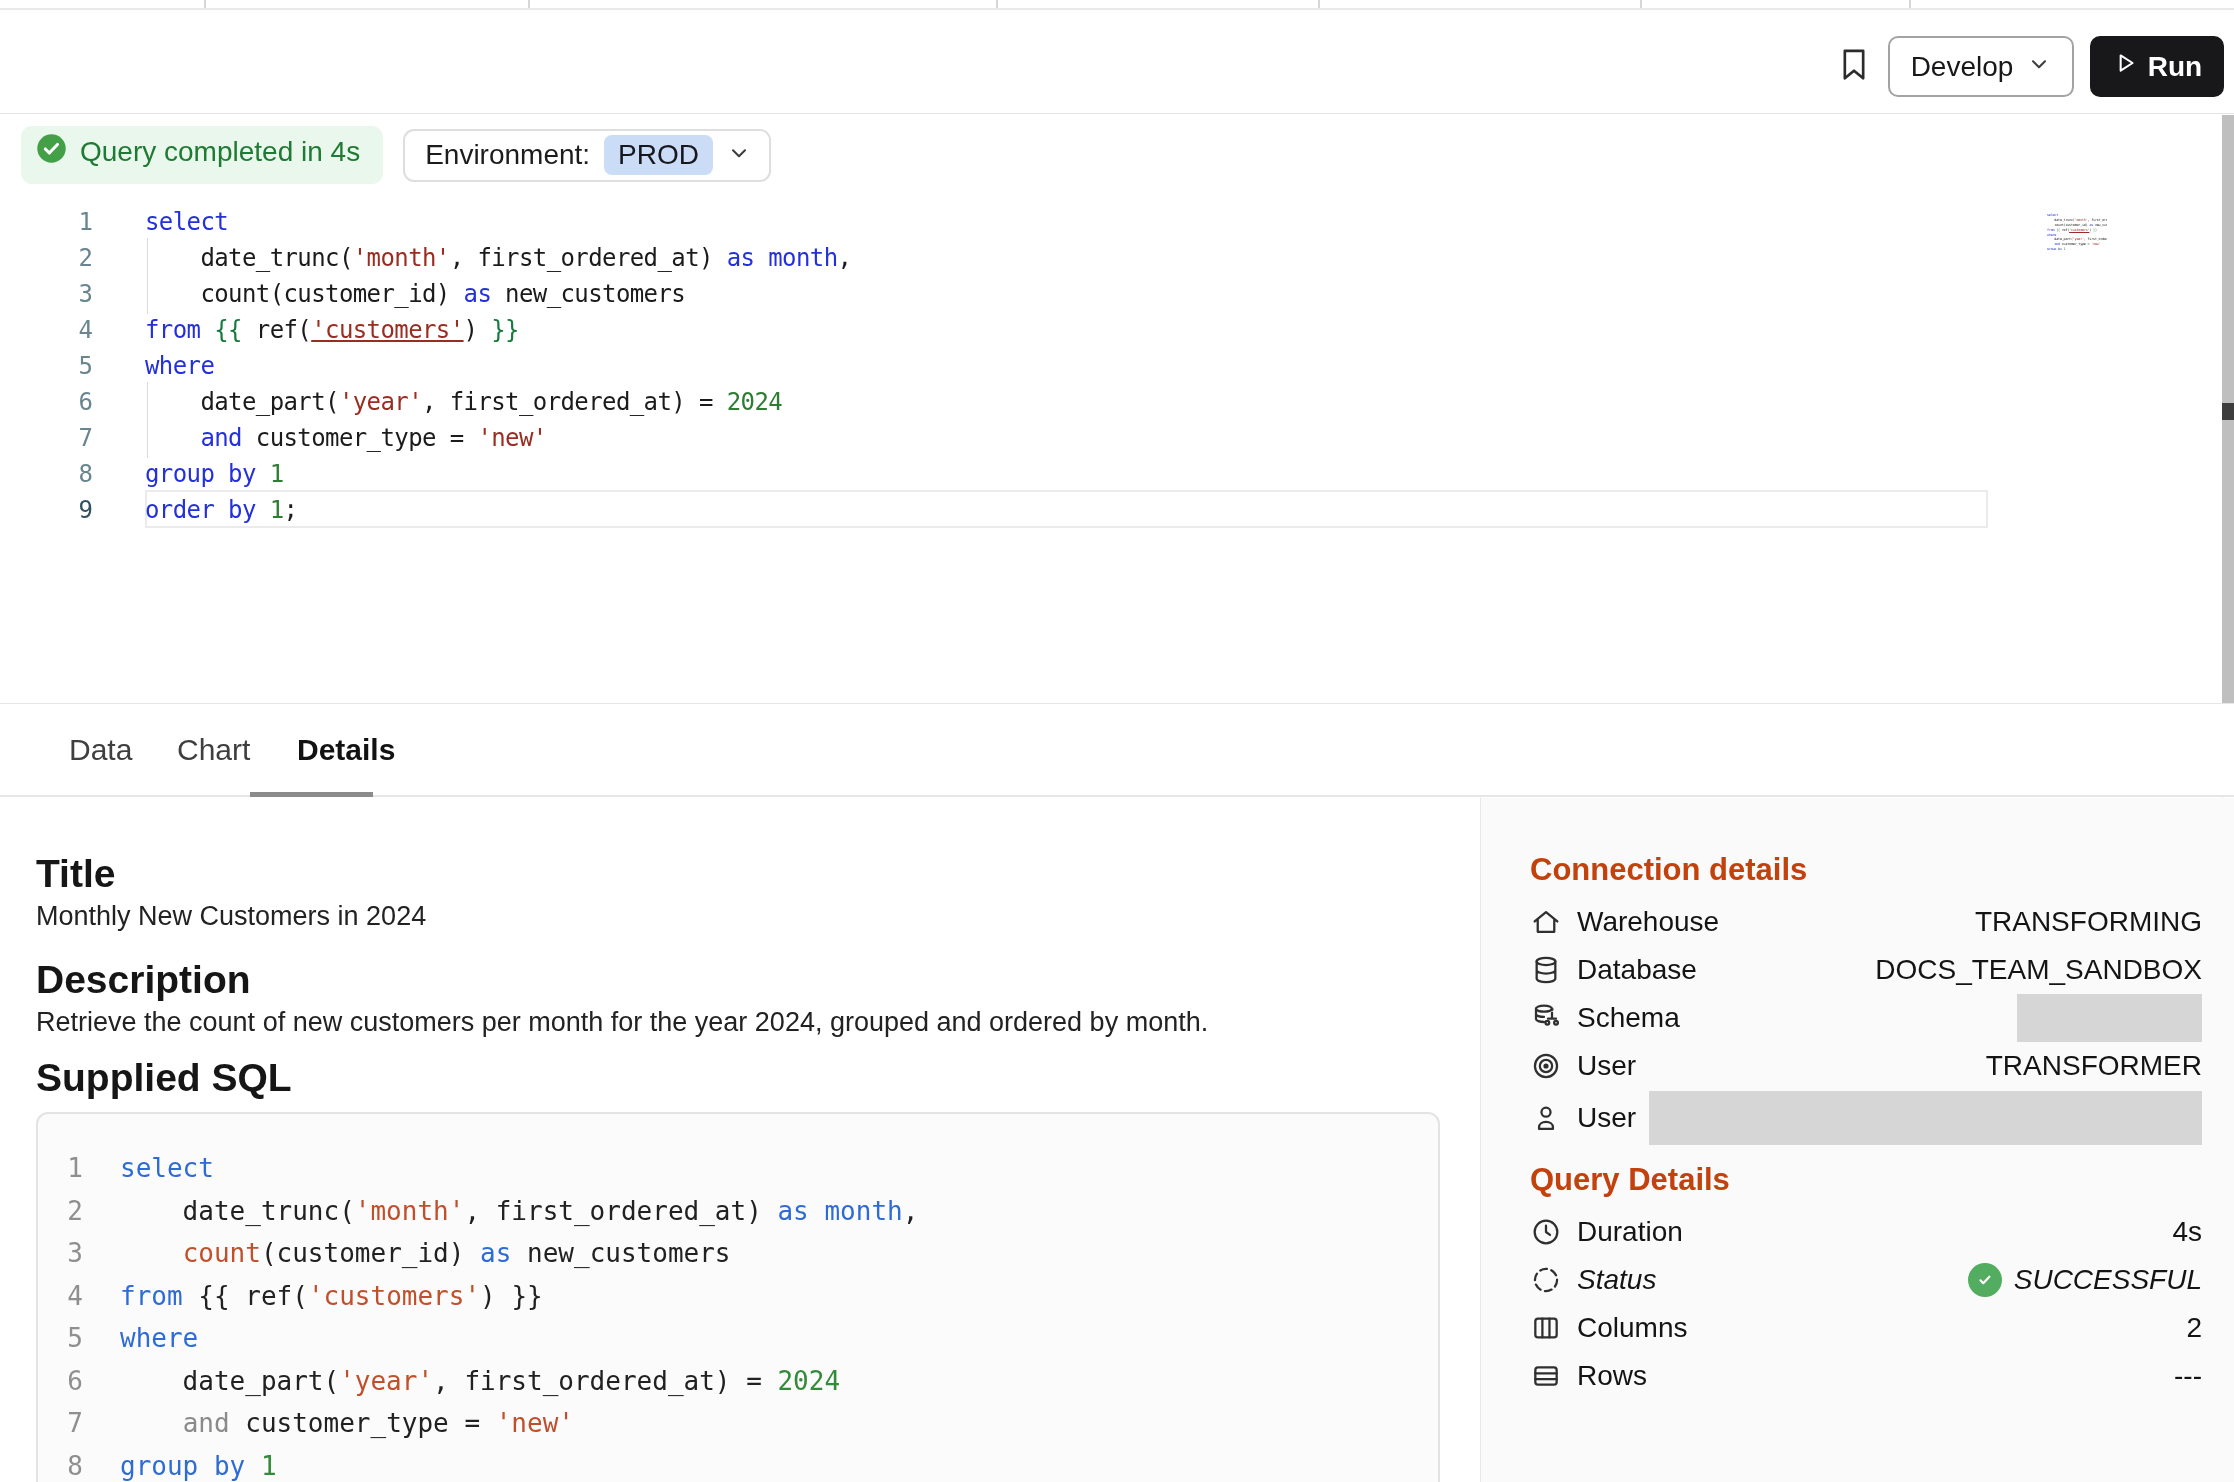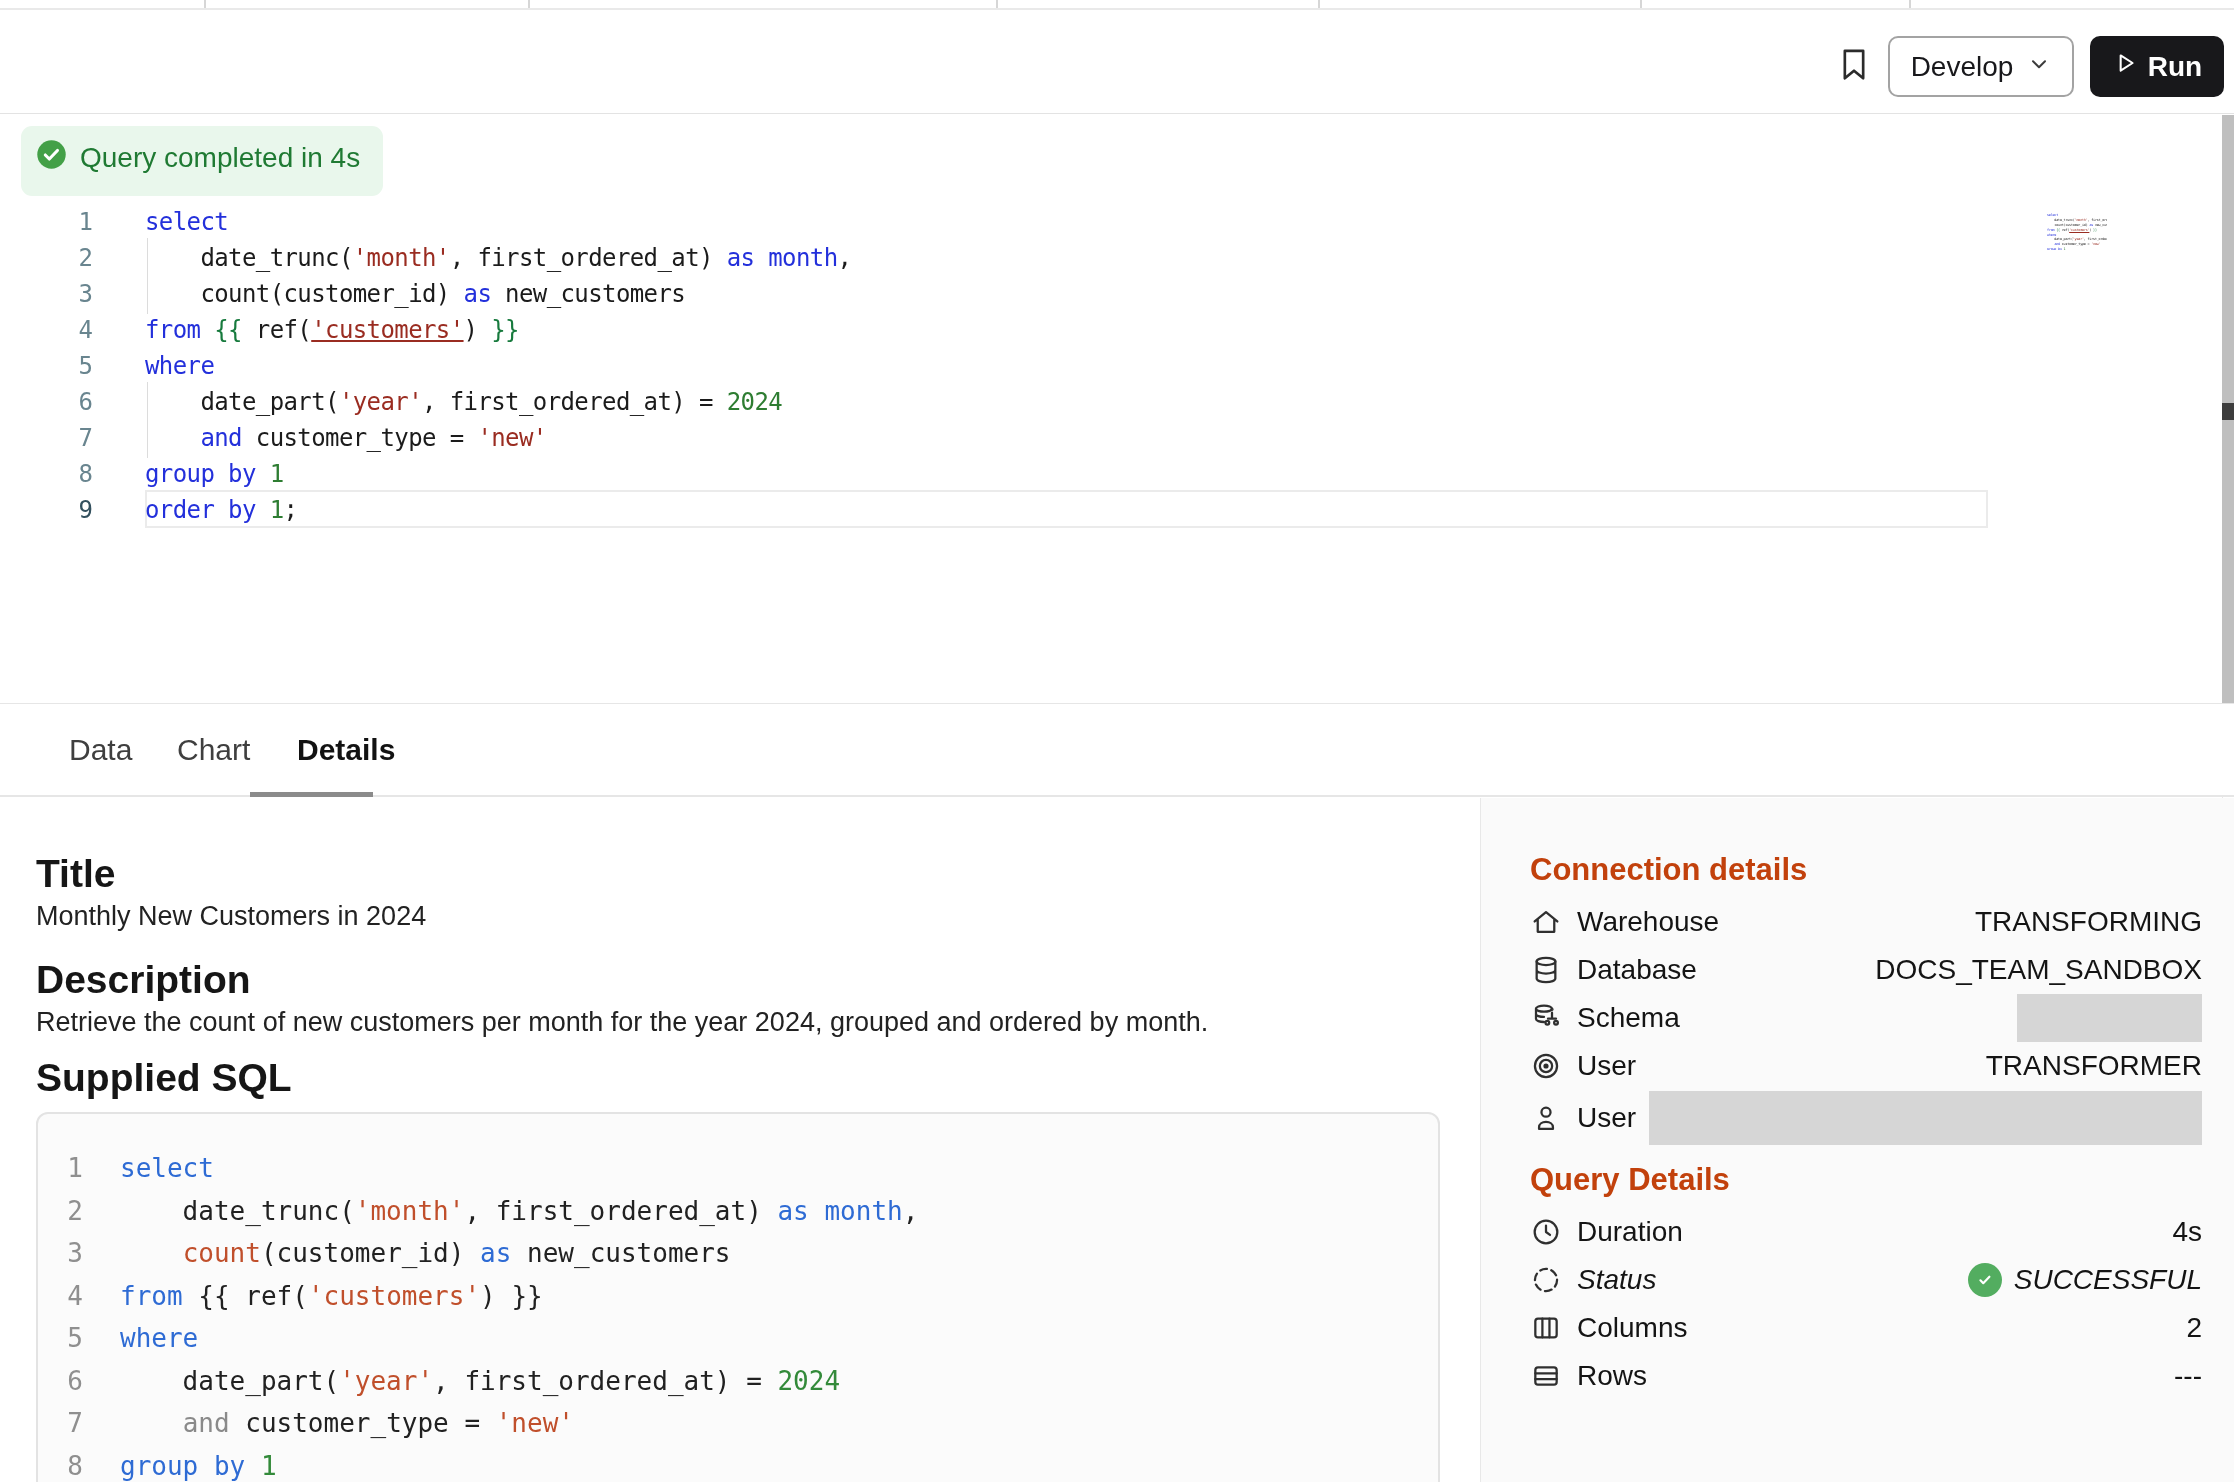--- a/index.html
+++ b/index.html
@@ -27,21 +27,21 @@
     position:absolute; left:2090px; top:26px; width:134px; height:61px;
     display:flex; align-items:center; justify-content:center; gap:10px;
     background:#18181b; color:#fff; border:none; border-radius:10px;
     font-size:28px; font-weight:600; font-family:inherit; cursor:pointer;
   }
   .run-btn svg { width:26px; height:26px; }
 
   
   .status-row { position:absolute; left:21px; top:126px; display:flex; align-items:center; gap:20px; }
   .status-pill {
-    display:flex; align-items:center; gap:13px; height:70px; padding:0 23px 6px 15px;
+    display:flex; align-items:center; gap:13px; height:58px; padding:0 23px 6px 15px;
     background:#e9f7ec; border-radius:11px; font-size:28px; font-weight:500; color:#1f7a33;
   }
   .status-pill svg { width:31px; height:31px; }
   .env-select {
     display:flex; align-items:center; gap:14px; height:53px; padding:0 18px 0 20px;
     background:#fff; border:2px solid #dedede; border-radius:11px; cursor:pointer;
   }
   .env-label { font-size:28px; color:#1c1c1c; }
   .env-pill { background:#cbdcf7; border-radius:8px; padding:4px 14px; font-size:28px; color:#16181d; }
   .env-select svg { width:24px; height:24px; color:#3c3c3c; }
@@ -150,20 +150,27 @@
 </div>
 
 <div class="status-row">
   <div class="status-pill">
     <span><svg viewBox="0 0 24 24">
           <circle cx="12" cy="12" r="11" fill="#43a047"></circle>
           <path d="M7.2 12.4l3.1 3.1 6.3-6.6" fill="none" stroke="#fff" stroke-width="2.4" stroke-linecap="round" stroke-linejoin="round"></path>
         </svg></span>
     <span>Query completed in 4s</span>
   </div>
+  <div class="env-select">
+    <span class="env-label">Environment:</span>
+    <span class="env-pill">PROD</span>
+    <span><svg viewBox="0 0 24 24" fill="none" stroke="currentColor" stroke-width="1.7" stroke-linecap="round" stroke-linejoin="round">
+          <path d="M6 9.2l6 6 6-6" stroke-width="2"></path>
+        </svg></span>
+  </div>
 </div>
 
 <div class="editor-wrap">
   <div class="current-line"></div>
   <div class="editor ed" id="editor-code">
       <div class="line">
         <span class="ln">1</span>
         <span class="code"><span class="tok-k">select</span></span>
       </div>
       <div class="line">

